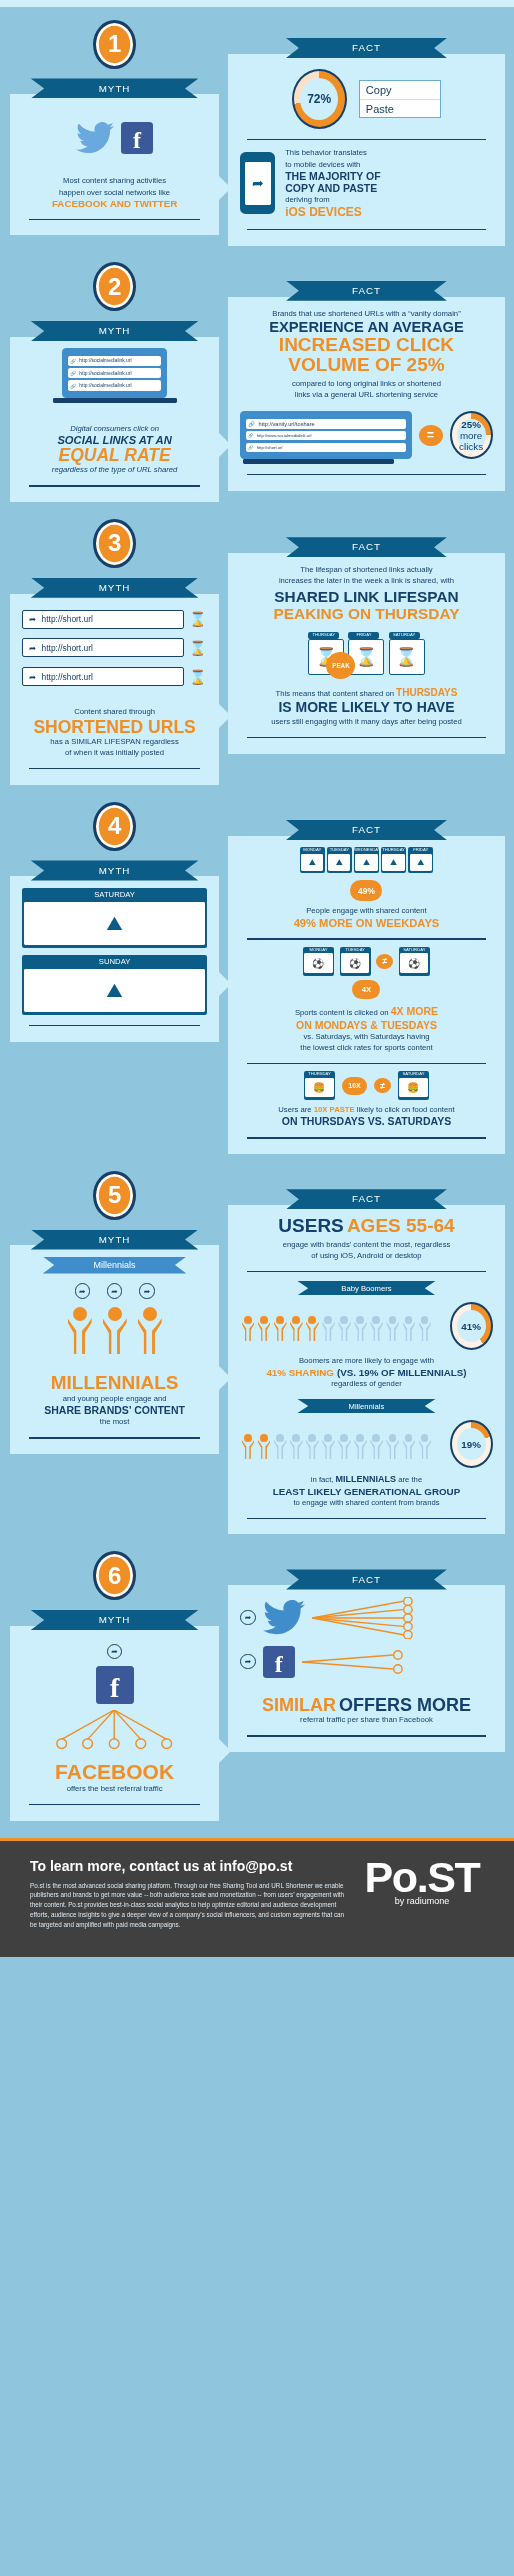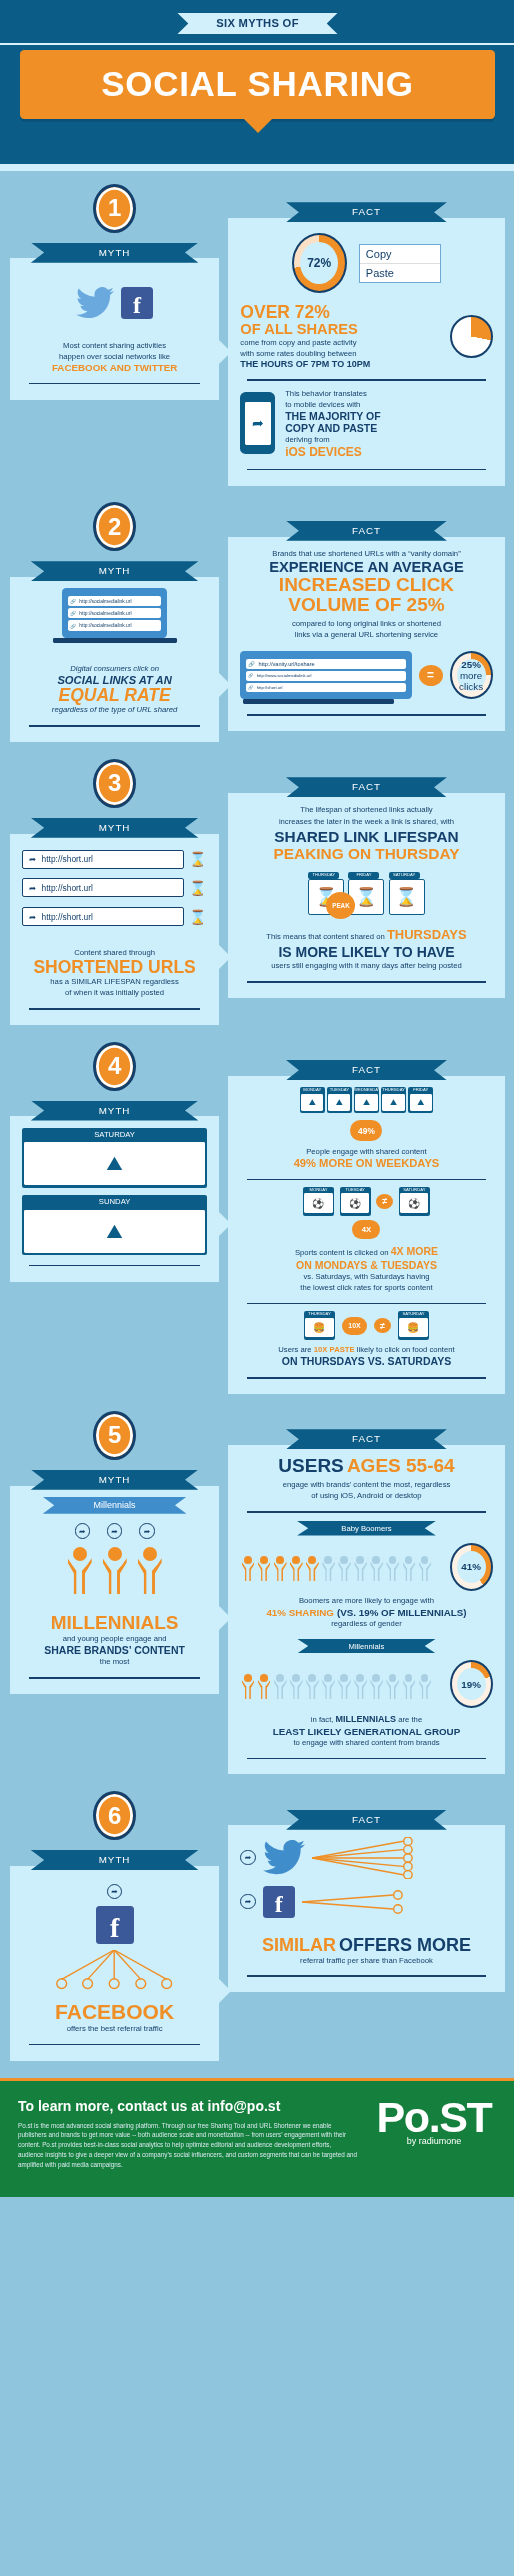--- a/index.html
+++ b/index.html
@@ -147,39 +147,33 @@
         display:flex;align-items:center;justify-content:center;color:#14406b;font-size:7.7px;}
 
   .milltag{ width:78%;margin:0 auto;background:#3f8dcb;color:#fff;text-align:center;
         font-size:9px;padding:3.5px 0;
         clip-path:polygon(0 0,100% 0,92% 50%,100% 100%,0 100%,8% 50%);}
   .bbtag{ width:55%;margin:0 auto;background:#0b5c87;color:#fff;text-align:center;
         font-size:7.7px;padding:2.8px 0;
         clip-path:polygon(0 0,100% 0,92% 50%,100% 100%,0 100%,8% 50%);}
 
   
-  .footer{ background:#15803d; border-top:3.5px solid #ef8f25; padding:17px 18px 28px;
+  .footer{ background:#404040; border-top:3.5px solid #ef8f25; padding:17px 30px 28px;
         display:flex; gap:13px; color:#fff; }
   .footer h3{ font-size:14px; margin-bottom:7px; }
   .footer p{ font-size:6.3px; line-height:1.55; color:#dbeaf3; }
   .logo{ min-width:126px; text-align:center; }
   .logo .mark{ font-size:43px; font-weight:bold; letter-spacing:-1.4px; line-height:.9; }
   .logo .by{ font-size:9px; }
 </style>
 </head>
 <body>
 
 <div class="page">
 
-  <div class="header">
-    <div class="rule"></div>
-    <div class="ribbon-top">SIX MYTHS OF</div>
-    <div class="title-banner">SOCIAL SHARING</div>
-    <div class="hdr-spacer"></div>
-  </div>
   <div class="pale-strip"></div>
 
   <div class="section">
     <div class="col-left">
       <div class="numcircle">1</div>
       <div class="tag">MYTH</div>
       <div class="panel left">
         <div class="row" style="margin:17px 0 21px;">
           <svg class="tw-bird" viewBox="0 0 24 20">
             <path fill="#6aa9dd" d="M24 2.4a9.8 9.8 0 0 1-2.8.8A4.9 4.9 0 0 0 23.3.4a9.8 9.8 0 0 1-3.1 1.2A4.9 4.9 0 0 0 11.8 6 13.9 13.9 0 0 1 1.7.9 4.9 4.9 0 0 0 3.2 7.4 4.8 4.8 0 0 1 1 6.8v.1a4.9 4.9 0 0 0 3.9 4.8 4.9 4.9 0 0 1-2.2.1 4.9 4.9 0 0 0 4.6 3.4A9.9 9.9 0 0 1 0 17.3a13.9 13.9 0 0 0 7.5 2.2c9.1 0 14-7.5 14-14v-.6A10 10 0 0 0 24 2.4z"></path>
@@ -196,30 +190,20 @@
       <div class="tag fact" style="margin-top:31px;">FACT</div>
       <div class="panel">
         <div class="row" style="gap:12.6px;margin:4.2px 0 9.8px;">
           <div class="donut">
               <span>72%</span>
             </div>
           <div class="menu">
             <div>Copy</div>
             <div>Paste</div>
           </div>
-        </div>
-        <div style="display:flex;align-items:center;gap:7px;">
-          <div style="flex:1;">
-            <div class="big-o left-align">OVER 72%</div>
-            <div class="big-o left-align" style="font-size:14.7px;">OF ALL SHARES</div>
-            <div class="cap left-align">come from copy and paste activity</div>
-            <div class="cap left-align">with some rates doubling between</div>
-            <div class="mid-b left-align" style="font-size:9px;">THE HOURS OF 7PM TO 10PM</div>
-          </div>
-          <div class="clock"></div>
         </div>
         <div class="hr"></div>
         <div style="display:flex;align-items:center;gap:9.8px;margin-top:7px;">
           <div class="phone">
               <div class="scr">➦</div>
             </div>
           <div style="flex:1;">
             <div class="cap left-align">This behavior translates</div>
             <div class="cap left-align">to mobile devices with</div>
             <div class="mid-b left-align" style="font-size:10.5px;">THE MAJORITY OF</div>
@@ -360,21 +344,21 @@
           </div>
           <div>
             <div class="cal sm">
                 <div>SATURDAY</div>
               </div>
             <div class="hgbox" style="width:36px;height:36px;">⌛</div>
           </div>
         </div>
         <div class="cap" style="margin-top:11.2px;">
           <span>This means that content shared on</span>
-          <span style="color:#ef8f25;font-weight:bold;font-size:13px;">THURSDAYS</span>
+          <span style="color:#ef8f25;font-weight:bold;font-size:10px;">THURSDAYS</span>
         </div>
         <div class="big-b" style="font-size:14px;">IS MORE LIKELY TO HAVE</div>
         <div class="cap">users still engaging with it many days after being posted</div>
         <div class="hr"></div>
       </div>
     </div>
   </div>
 
   <div class="section">
     <div class="col-left">

